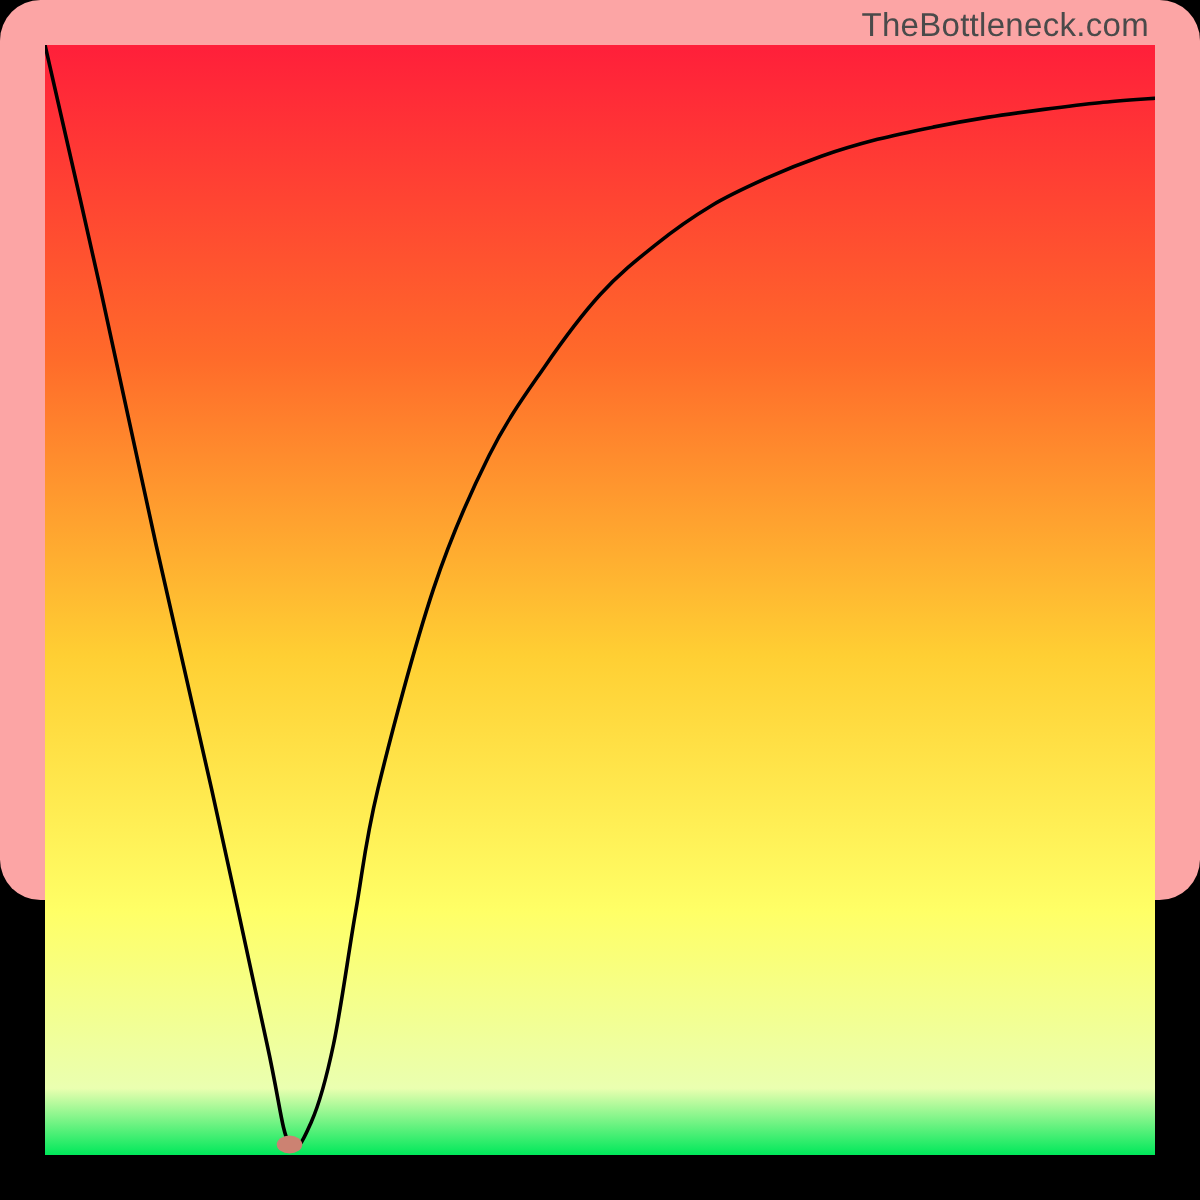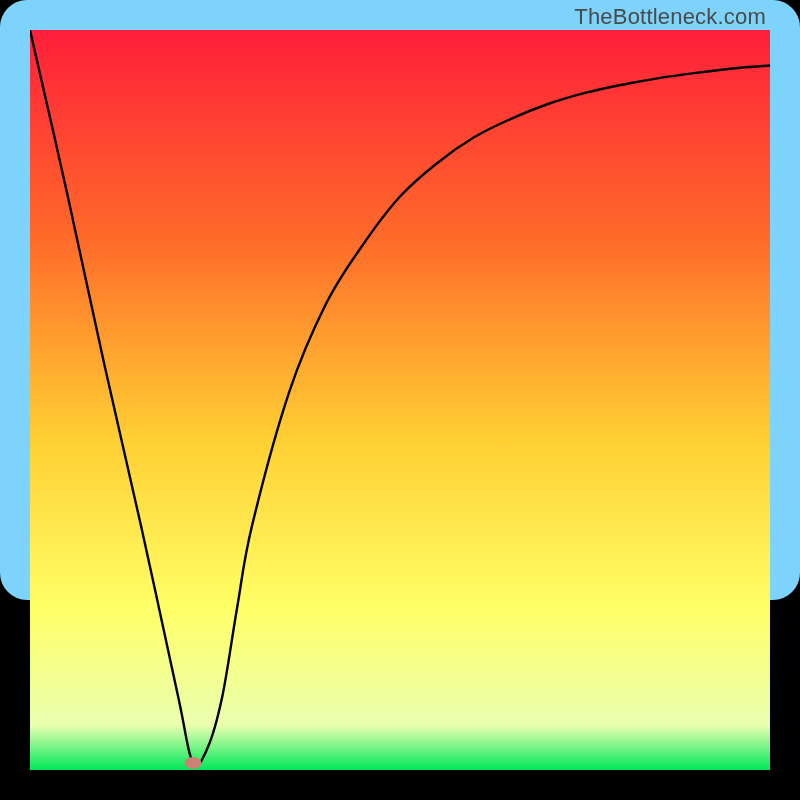--- a/index.html
+++ b/index.html
@@ -8,21 +8,21 @@
     width: 800px;
     height: 800px;
     background: #000;
     font-family: Arial, Helvetica, sans-serif;
     overflow: hidden;
   }
   .frame {
     position: relative;
     width: 800px;
     height: 600px;
-    background: #7dd3fc;
+    background: #fca5a5;
     border-radius: 27px;
   }
   .plot-area {
     position: absolute;
     left: 30px;
     top: 30px;
     width: 740px;
     height: 740px;
     overflow: hidden;
   }

